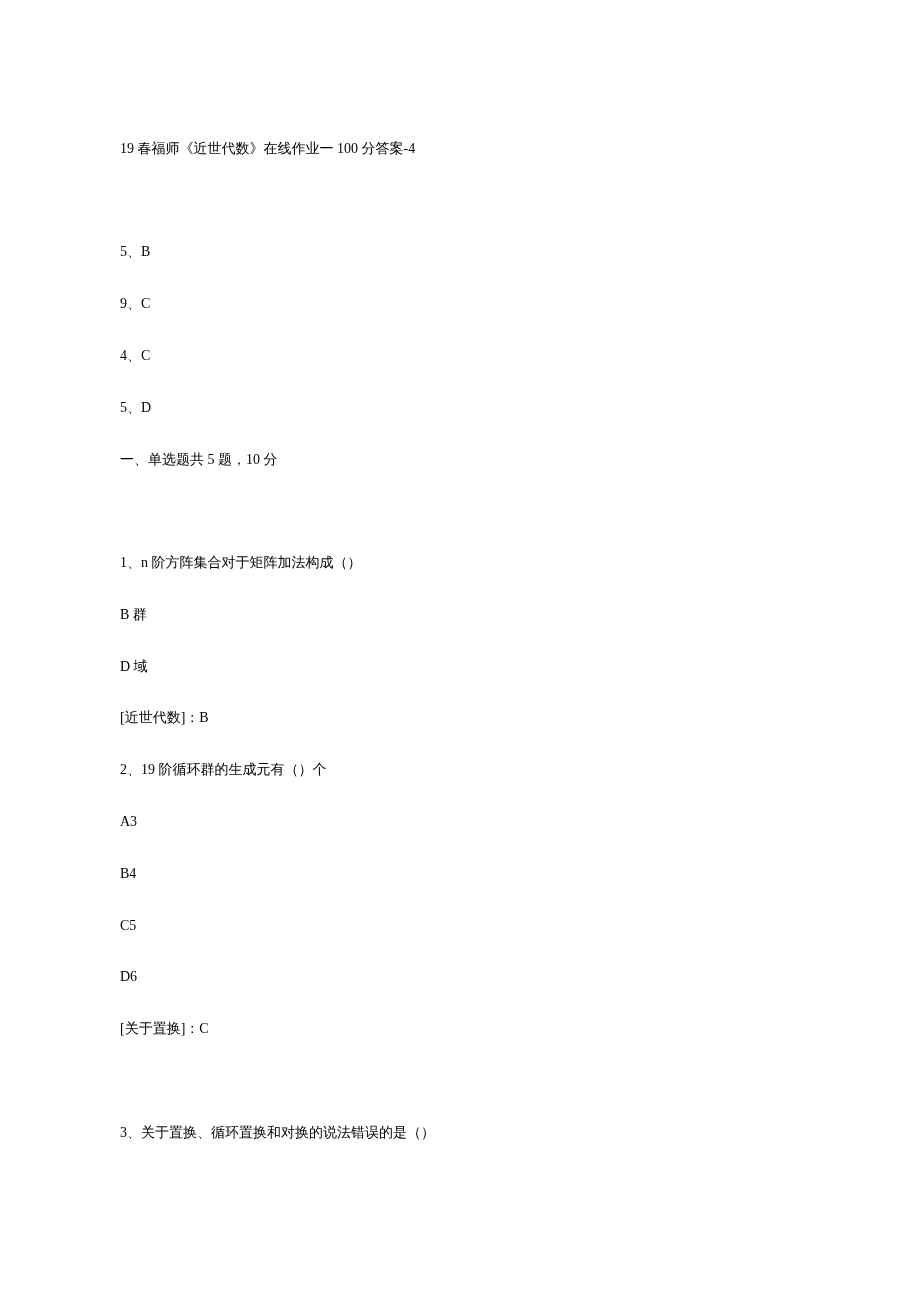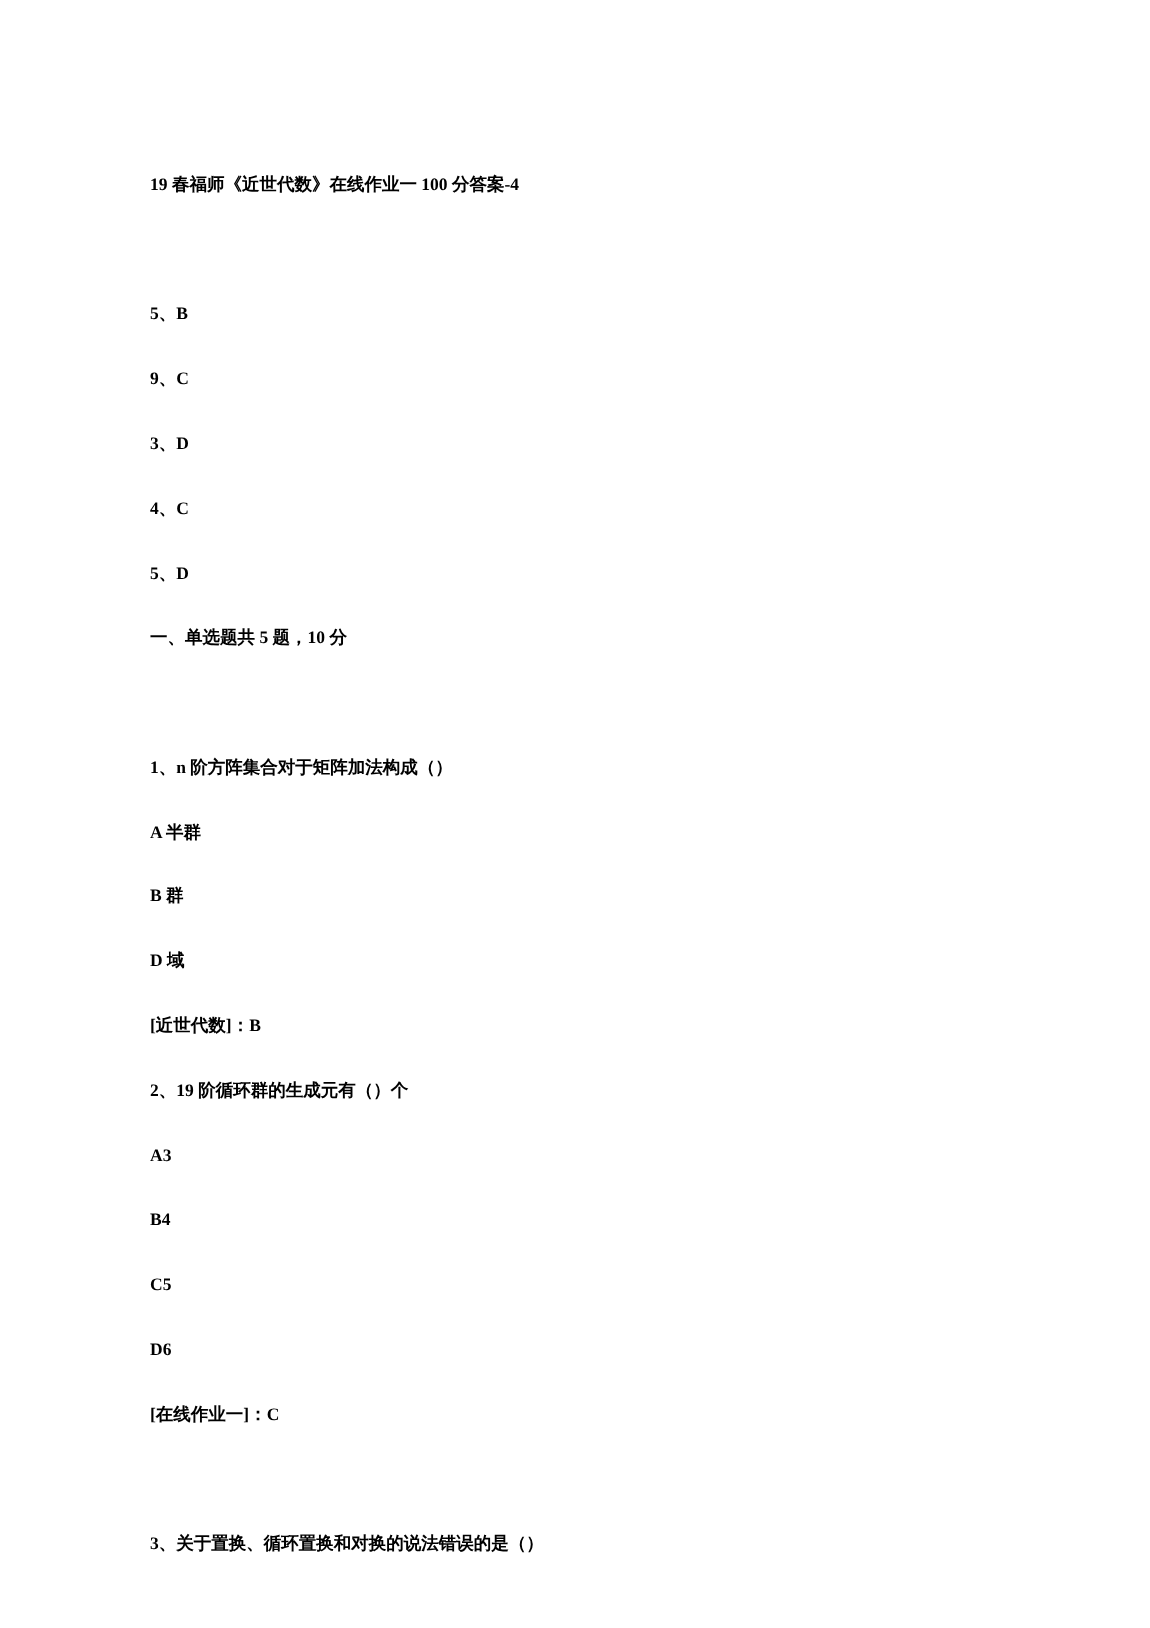--- a/index.html
+++ b/index.html
@@ -14,50 +14,47 @@
       line-height: 1.85;
       color: #000000;
       padding: 110px 120px 60px 120px;
       width: 920px;
     }
     .content {
       white-space: pre-wrap;
     }
     .line {
       display: block;
-      font-weight: bold;
     }
     .blank {
       height: 1.85em;
     }
   </style>
 </head>
 <body>
 
 <div class="content">
 <span class="line">19 春福师《近世代数》在线作业一 100 分答案-4</span>
 <div class="blank"></div>
 <span class="line">5、B</span>
 <span class="line">9、C</span>
-<span class="line">3、D</span>
 <span class="line">4、C</span>
 <span class="line">5、D</span>
 <span class="line">一、单选题共 5 题，10 分</span>
 <div class="blank"></div>
 <span class="line">1、n 阶方阵集合对于矩阵加法构成（）</span>
-<span class="line">A 半群</span>
 <span class="line">B 群</span>
 <span class="line">D 域</span>
 <span class="line">[近世代数]：B</span>
 <span class="line">2、19 阶循环群的生成元有（）个</span>
 <span class="line">A3</span>
 <span class="line">B4</span>
 <span class="line">C5</span>
 <span class="line">D6</span>
-<span class="line">[在线作业一]：C</span>
+<span class="line">[关于置换]：C</span>
 <div class="blank"></div>
 <span class="line">3、关于置换、循环置换和对换的说法错误的是（）</span>
 
 
 
 
 
 
 
 

